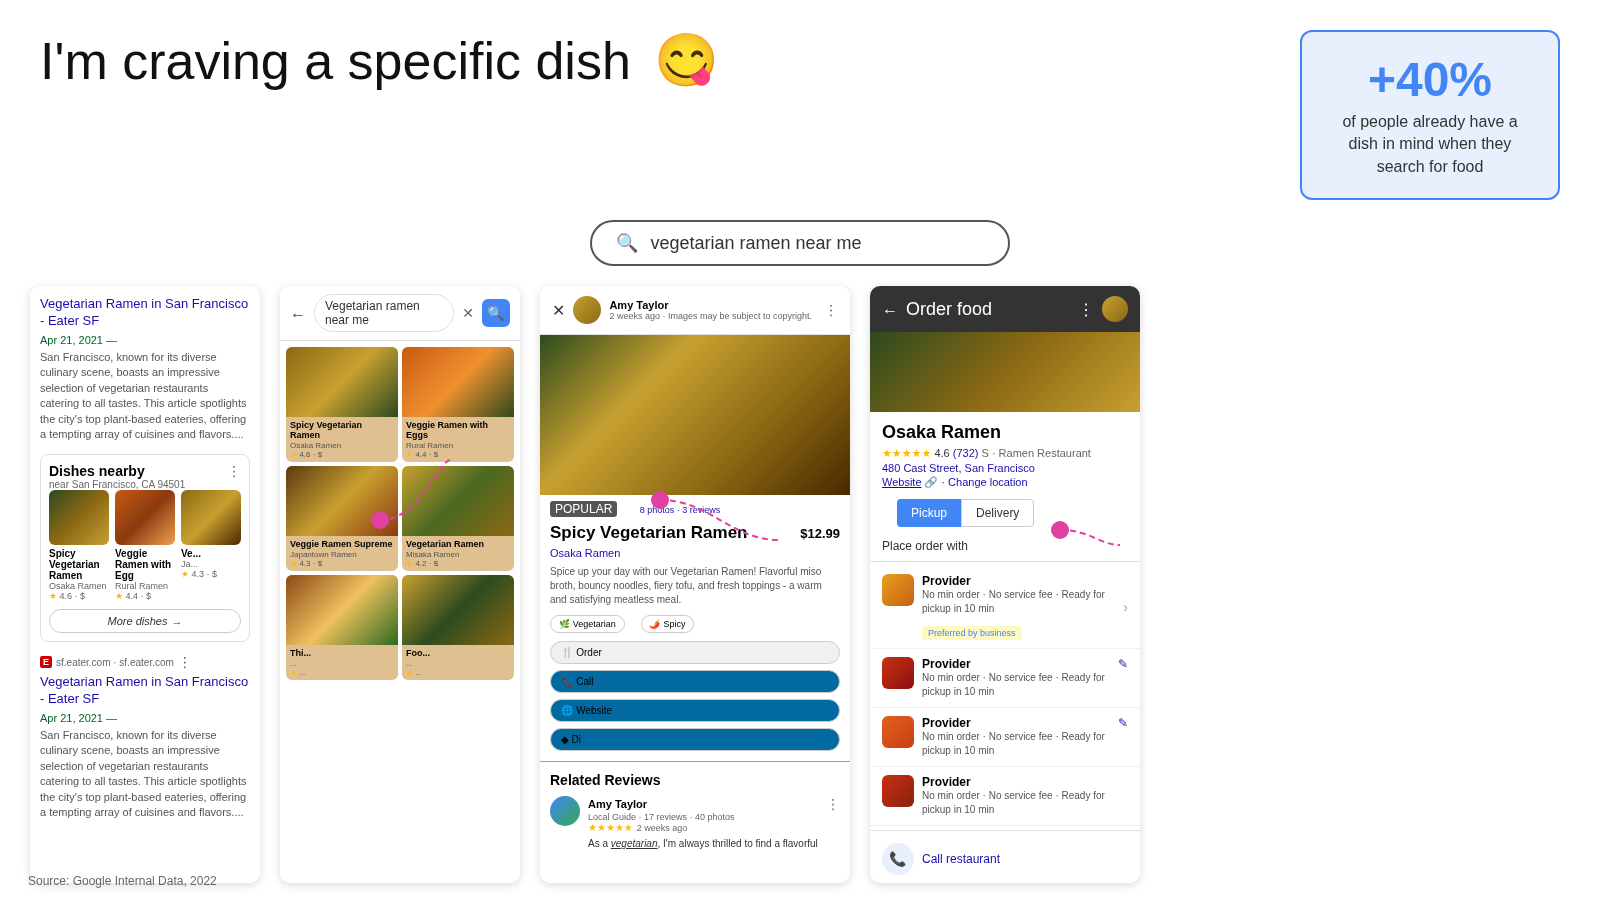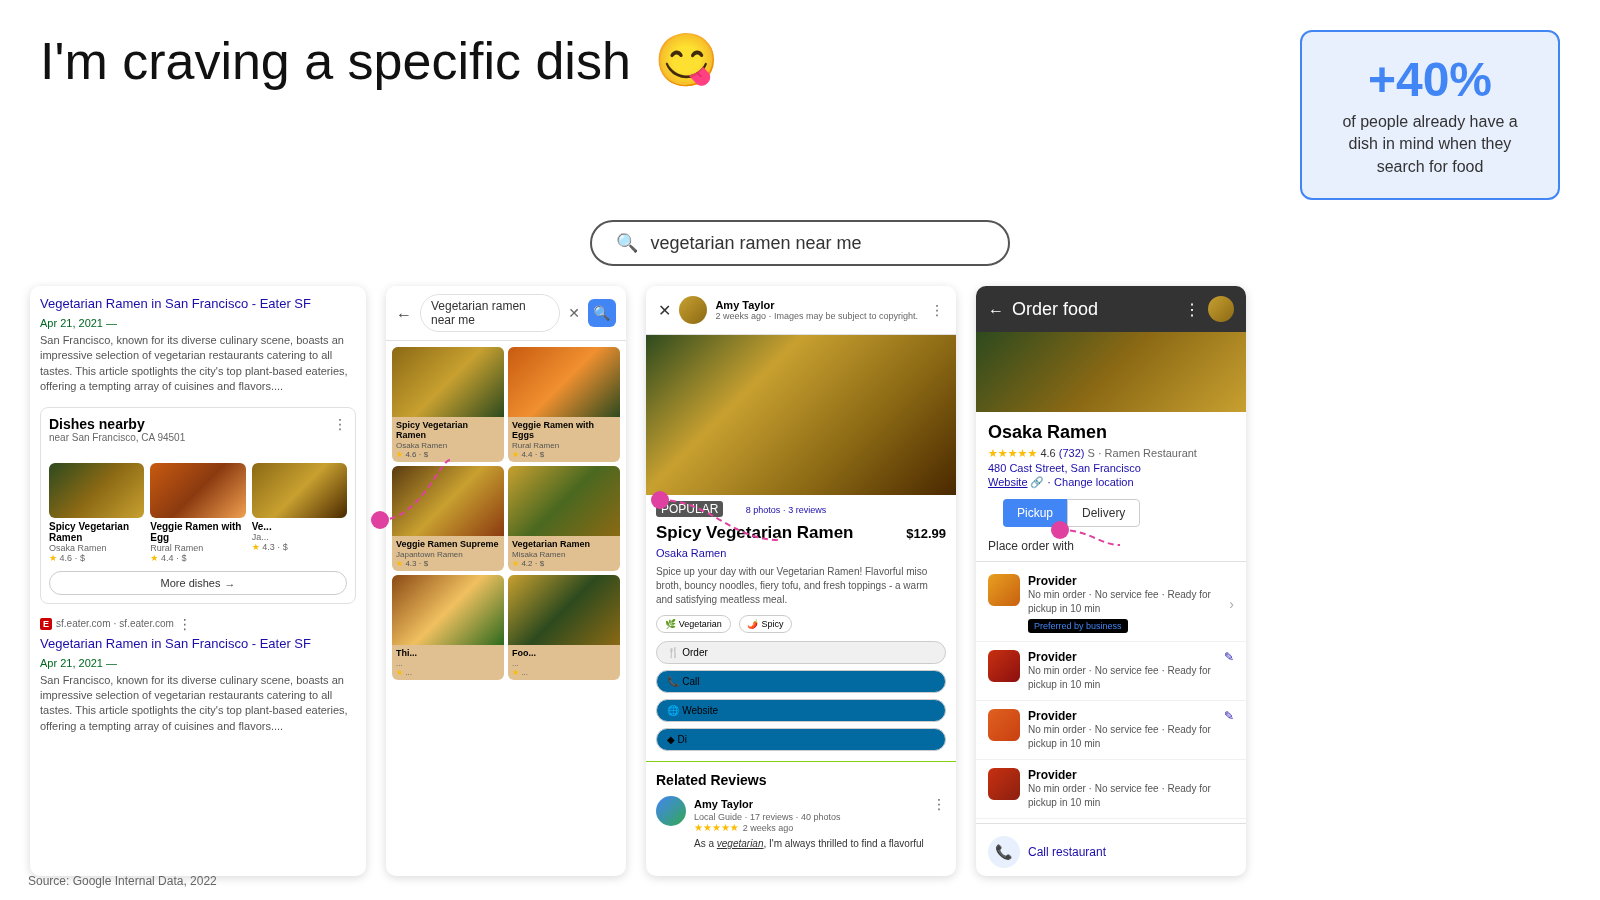--- a/index.html
+++ b/index.html
@@ -82,21 +82,21 @@
     
     .panel {
       background: white;
       border-radius: 10px;
       box-shadow: 0 2px 10px rgba(0,0,0,0.15);
       overflow: hidden;
     }
 
     
     .panel-1 {
-      width: 336px;
+      width: 230px;
       margin: 0 10px;
       padding: 10px;
       font-size: 12px;
     }
     .panel-1 .article-title {
       color: #1a0dab;
       font-size: 13px;
       font-weight: 500;
       line-height: 1.3;
       margin-bottom: 4px;
@@ -114,21 +114,21 @@
     .panel-1 .dishes-nearby {
       margin-top: 12px;
       border: 1px solid #e0e0e0;
       border-radius: 8px;
       padding: 8px;
     }
     .dishes-header {
       display: flex;
       justify-content: space-between;
       align-items: flex-start;
-      margin-bottom: 20px;
+      margin-bottom: 0;
     }
     .dishes-title {
       font-size: 14px;
       font-weight: 600;
     }
     .dishes-location {
       font-size: 10px;
       color: #666;
     }
     .three-dots {
@@ -162,20 +162,21 @@
       border-radius: 20px;
       padding: 5px 12px;
       font-size: 11px;
       display: flex;
       align-items: center;
       gap: 4px;
       justify-content: center;
       color: #333;
       cursor: pointer;
       margin-top: 4px;
+      font-style: italic;
     }
     .eater-result {
       margin-top: 12px;
     }
     .eater-source {
       display: flex;
       align-items: center;
       gap: 4px;
       font-size: 10px;
       color: #666;
@@ -303,21 +304,21 @@
       padding: 0 10px 6px;
     }
     .dish-description {
       font-size: 10px;
       color: #555;
       padding: 0 10px 8px;
       line-height: 1.4;
     }
     .tags-row {
       display: flex;
-      gap: 8px;
+      gap: 16px;
       padding: 0 10px 8px;
     }
     .tag {
       border: 1px solid #ccc;
       border-radius: 20px;
       padding: 3px 8px;
       font-size: 9px;
       display: flex;
       align-items: center;
       gap: 3px;
@@ -450,27 +451,27 @@
       flex-shrink: 0;
     }
     .provider-logo-1 { background: linear-gradient(135deg, #e8a020, #c86010); }
     .provider-logo-2 { background: linear-gradient(135deg, #c83010, #8b1010); }
     .provider-logo-3 { background: linear-gradient(135deg, #e06020, #c84010); }
     .provider-logo-4 { background: linear-gradient(135deg, #c83010, #8b2010); }
     .provider-info { flex: 1; }
     .provider-name { font-size: 12px; font-weight: 600; }
     .provider-details { font-size: 10px; color: #555; line-height: 1.4; }
     .preferred-badge {
-      background: #000000;
+      background: #fef9c3;
       color: #4285f4;
       font-size: 9px;
       padding: 2px 6px;
       border-radius: 3px;
       display: inline-block;
-      margin-top: 3px;
+      margin-top: 10px;
     }
     .provider-arrow {
       color: #aaa;
       font-size: 14px;
       align-self: center;
     }
     .provider-edit {
       color: #1a0dab;
       font-size: 12px;
     }

